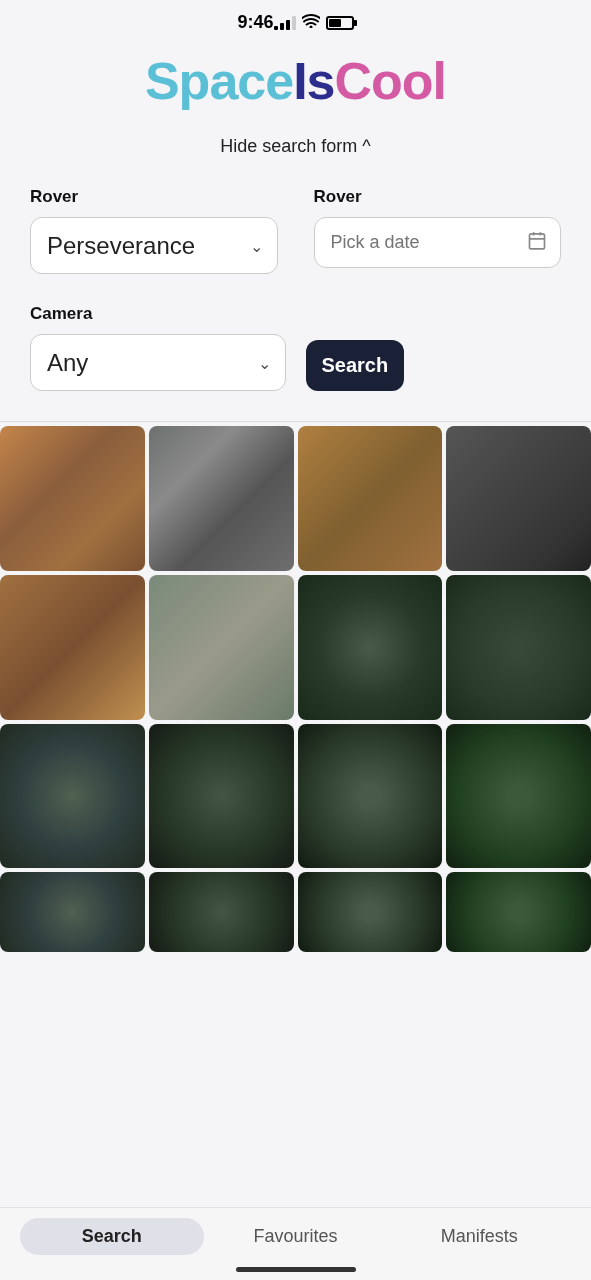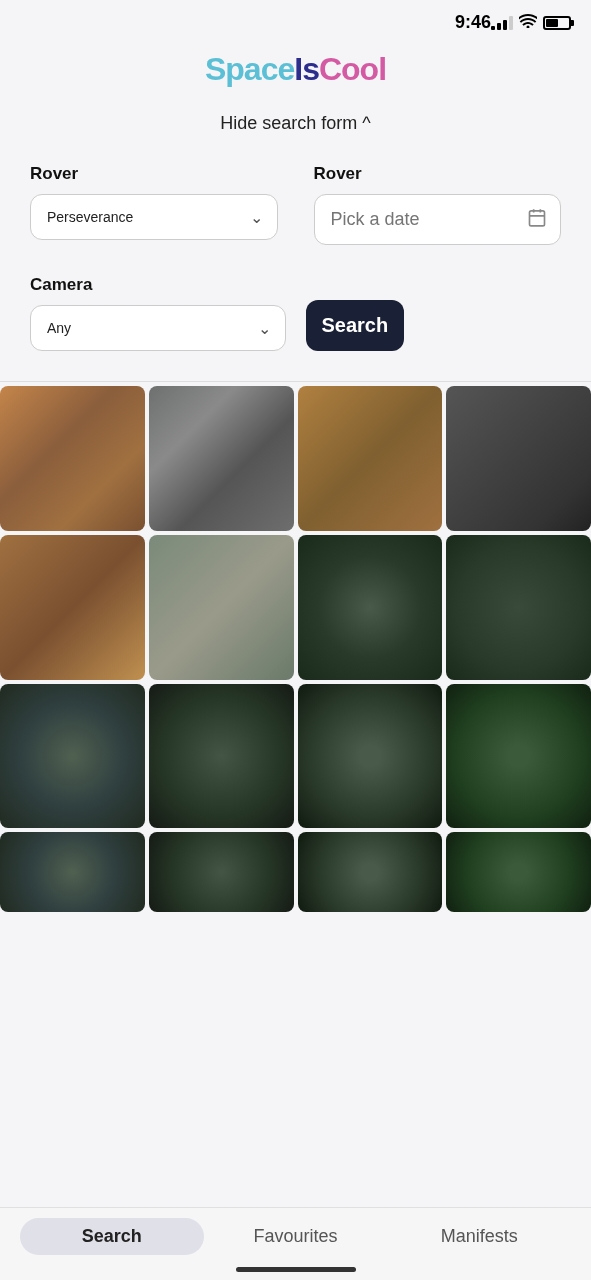--- a/index.html
+++ b/index.html
@@ -8,21 +8,21 @@
       width: 591px;
       min-height: 1280px;
       background: #f5f5f7;
       font-family: -apple-system, BlinkMacSystemFont, 'Helvetica Neue', Arial, sans-serif;
       overflow-x: hidden;
     }
 
     
     .status-bar {
       display: flex;
-      justify-content: flex-end;
+      justify-content: center;
       align-items: center;
       padding: 12px 20px 8px 20px;
       background: #f5f5f7;
     }
     .status-time {
       font-size: 18px;
       font-weight: 700;
       color: #000;
     }
     .status-icons {
@@ -73,21 +73,21 @@
       border-radius: 1px;
     }
 
     
     .header {
       background: #f5f5f7;
       text-align: center;
       padding: 10px 20px 15px;
     }
     .app-title {
-      font-size: 32px;
+      font-size: 52px;
       font-weight: 800;
       letter-spacing: -1px;
     }
     .title-space { color: #5bbfd6; }
     .title-is { color: #2d2d8e; }
     .title-cool { color: #d45ba3; }
 
     
     .toggle-form {
       text-align: center;
@@ -125,21 +125,21 @@
     }
     .select-wrapper {
       position: relative;
     }
     .select-wrapper select {
       width: 100%;
       padding: 14px 40px 14px 16px;
       border: 1.5px solid #ccc;
       border-radius: 12px;
       background: #fff;
-      font-size: 14px;
+      font-size: 24px;
       color: #222;
       appearance: none;
       cursor: pointer;
     }
     .select-chevron {
       position: absolute;
       right: 14px;
       top: 50%;
       transform: translateY(-50%);
       pointer-events: none;

